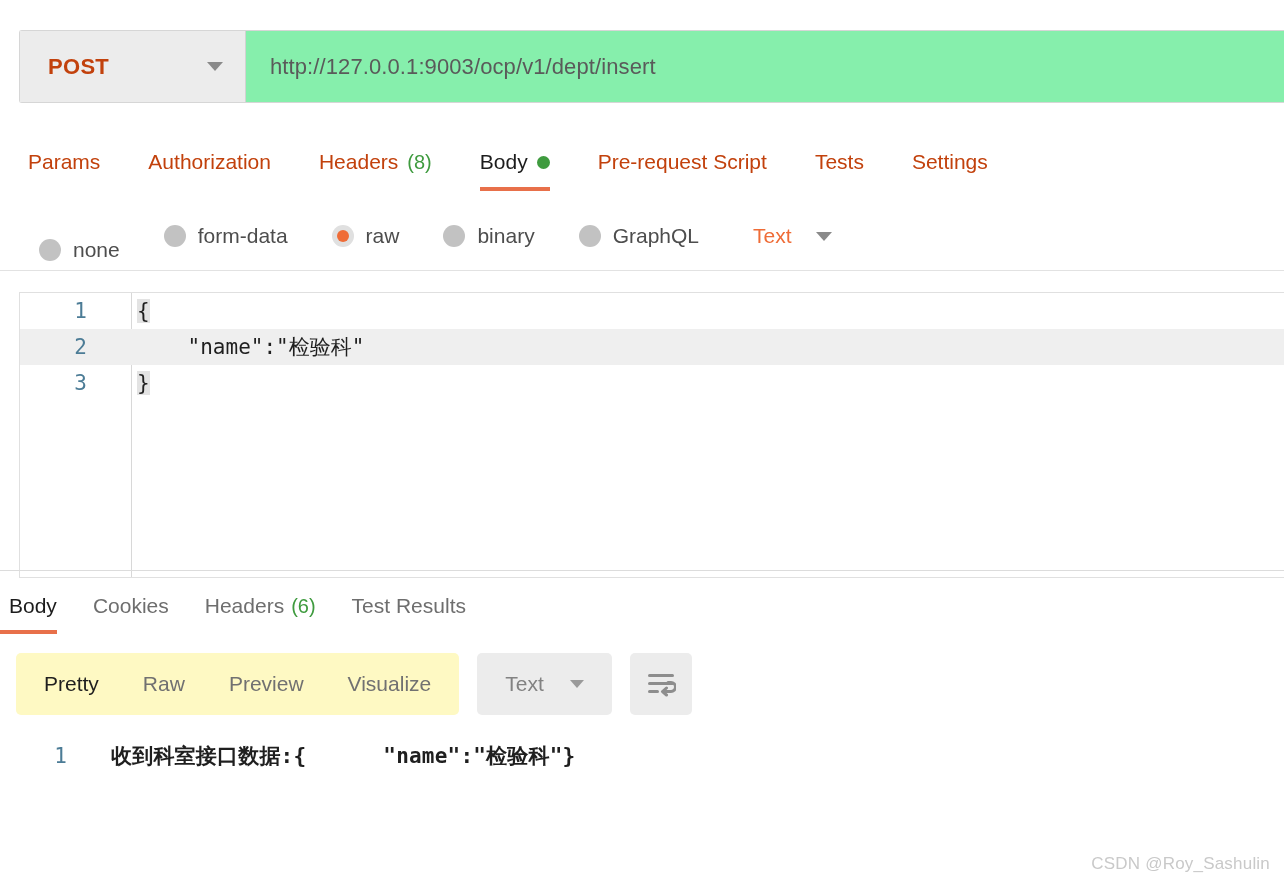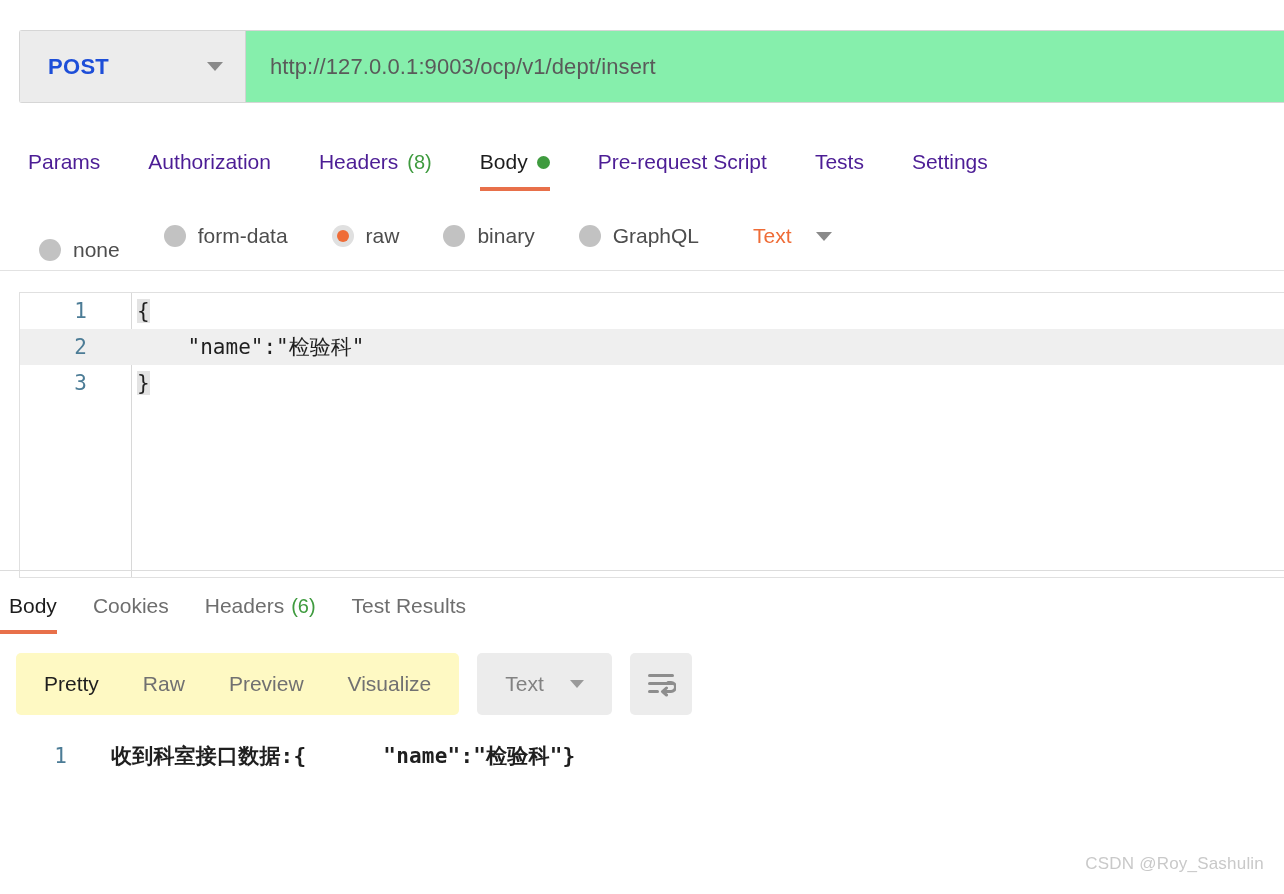--- a/index.html
+++ b/index.html
@@ -17,42 +17,42 @@
     position:absolute; left:19px; top:30px; width:1265px; height:73px;
     display:flex; align-items:stretch;
     border:1px solid #d6d6d6; border-right:none;
     background:#ececec; border-radius:3px 0 0 3px;
   }
   .method-select {
     width:226px; display:flex; align-items:center; justify-content:space-between;
     padding:0 22px 0 28px; background:#ececec;
     border-right:1px solid #d2d2d2; cursor:pointer;
   }
-  .method-label { font-size:22px; font-weight:bold; color:#1d4ed8; letter-spacing:.3px; }
+  .method-label { font-size:22px; font-weight:bold; color:#c2410c; letter-spacing:.3px; }
   .caret {
     width:0; height:0; border-left:8px solid transparent; border-right:8px solid transparent;
     border-top:9px solid #8a8a8a;
   }
   .url-input {
     flex:1; display:flex; align-items:center; padding-left:24px;
     background:#86efac; cursor:text;
   }
   .url-text { font-size:22px; color:#5a5a5a; letter-spacing:.1px; }
 
   
   .req-tabs {
     position:absolute; left:0; top:133px; width:1284px; height:60px;
     display:flex; align-items:flex-start;
   }
   .rtab {
     position:relative; height:58px; display:flex; align-items:center; gap:9px;
     padding:0 0 0 0; margin-right:48px; cursor:pointer; white-space:nowrap;
   }
   .rtab:first-child { margin-left:28px; }
-  .rtab .lbl { font-size:21px; color:#4c1d95; }
+  .rtab .lbl { font-size:21px; color:#c2410c; }
   .rtab.active .lbl { color:#1c1c1c; }
   .rtab .cnt { font-size:20px; color:#3f9b3f; }
   .rtab .dot { width:13px; height:13px; border-radius:50%; background:#3f9b3f; display:inline-block; }
   .rtab.active::after {
     content:""; position:absolute; left:0; right:0; bottom:0; height:4px; background:#e8704a;
   }
 
   
   .radios {
     position:absolute; left:0; top:208px; width:1284px; height:56px;
@@ -129,21 +129,21 @@
   .res-gutter {
     width:111px; flex:none; text-align:right; padding-right:44px;
     font-family:"DejaVu Sans Mono", monospace; font-size:21px; color:#4c7c96;
   }
   .res-code {
     white-space:pre; font-family:"DejaVu Sans Mono", monospace; font-size:21px;
     color:#1f1f1f; font-weight:bold; letter-spacing:.2px;
   }
 
   .watermark {
-    position:absolute; right:20px; bottom:20px;
+    position:absolute; right:14px; bottom:20px;
     font-size:17px; color:#c9c9c9; letter-spacing:.2px;
   }
 </style>
 </head>
 <body>
 
 <div class="app">
 
   <div class="urlbar">
     <div class="method-select">

